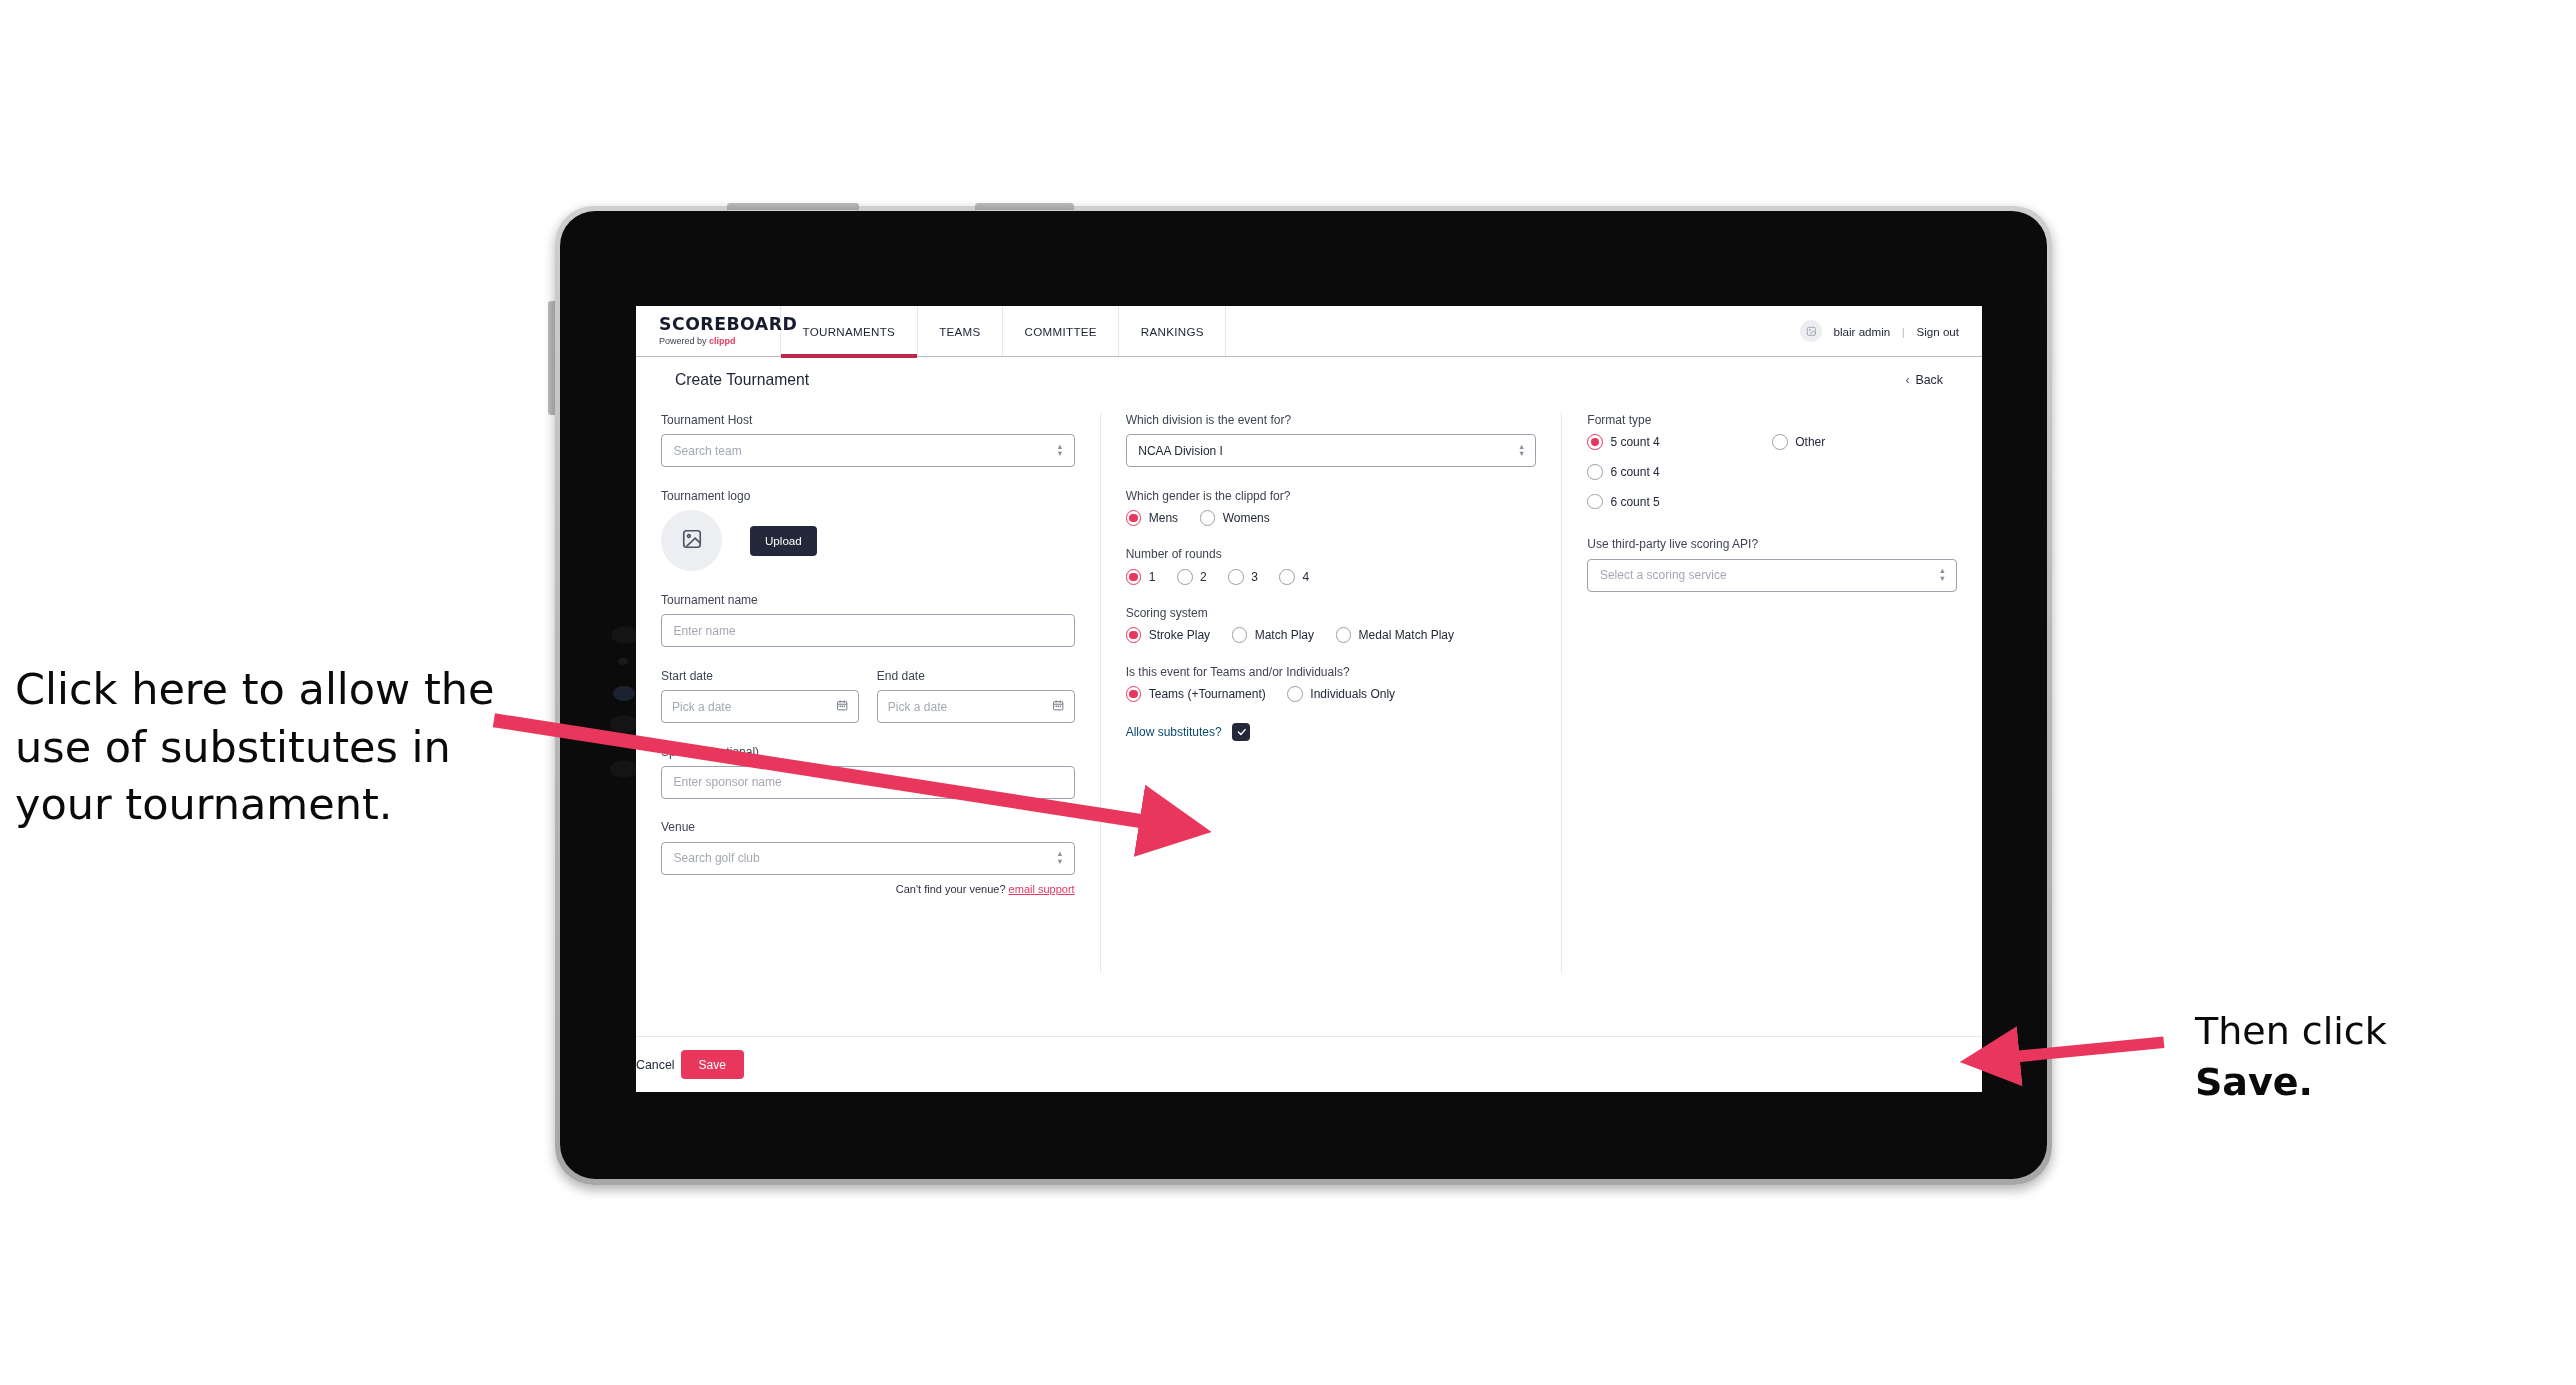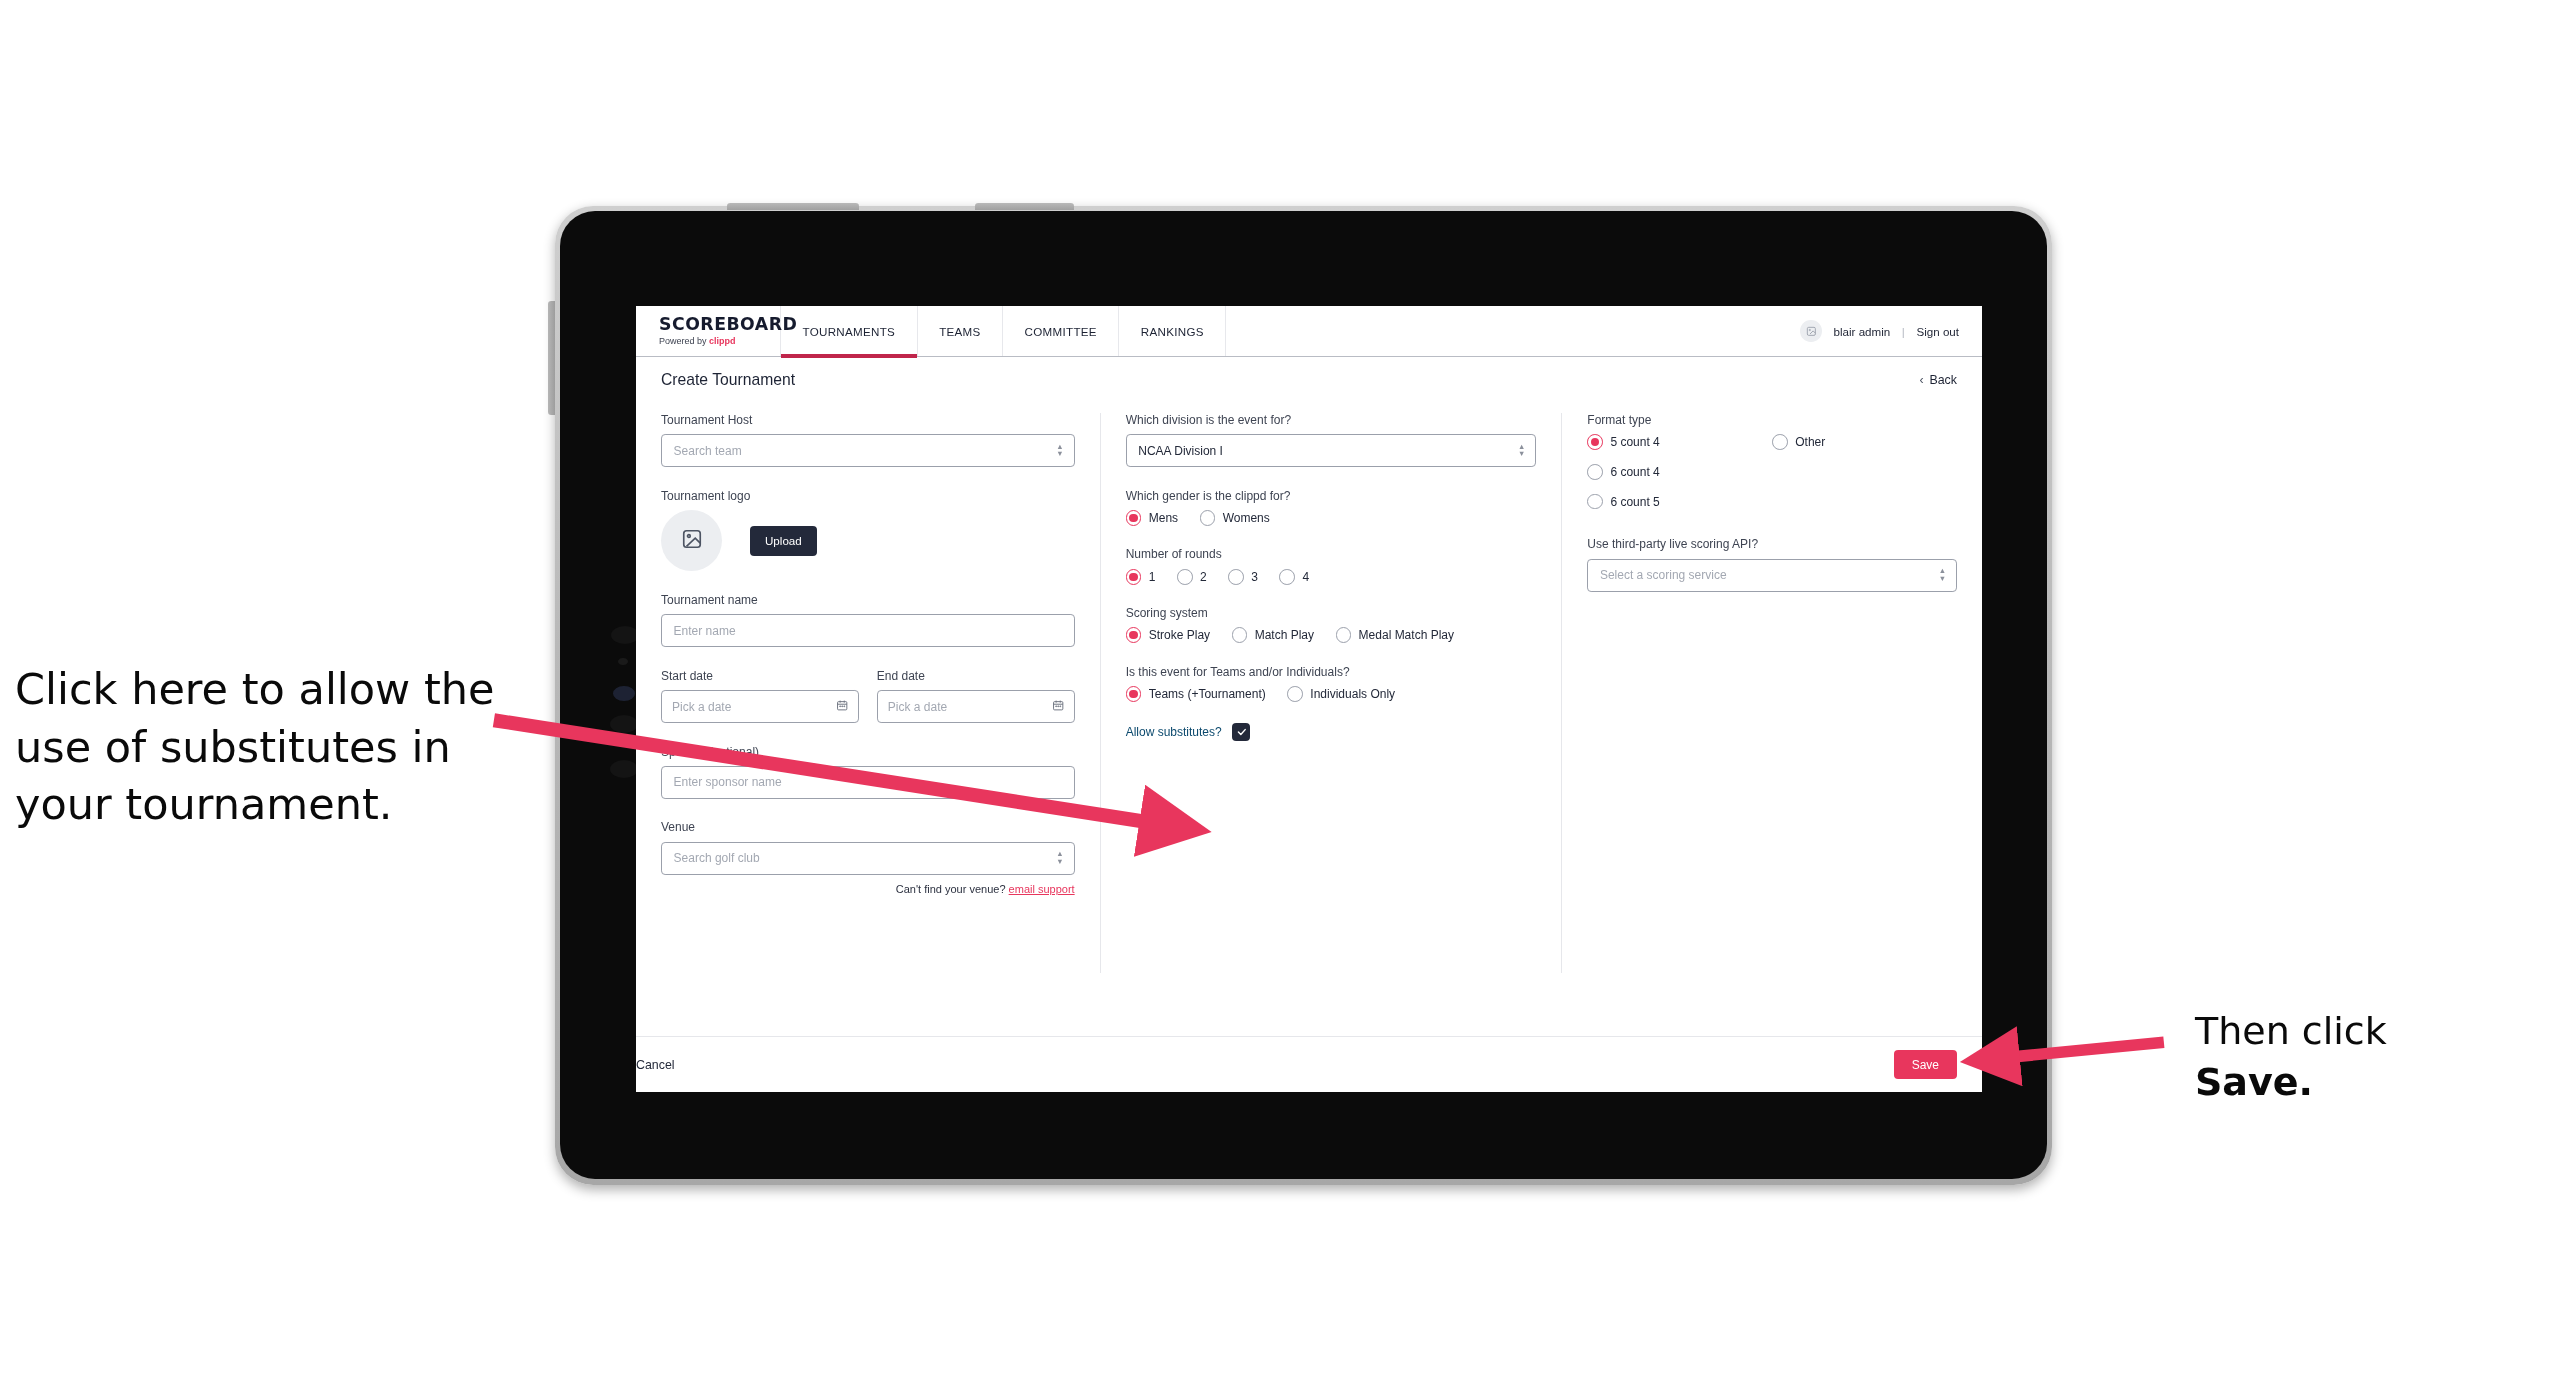--- a/index.html
+++ b/index.html
@@ -88,21 +88,21 @@
   }
   .avatar {
     width: 21.5px; height:21.5px; border-radius:50%; background:#eceef1;
     display:flex; align-items:center; justify-content:center; color:#9aa0ab;
   }
   .navright a { color:#252a3a; text-decoration:none; cursor:pointer; }
   .navsep { color:#b4b8c1; }
 
   
   .pagehead {
-    height: 46px; display:flex; align-items:center; padding: 0 25px;
+    height: 46px; display:flex; align-items:center; padding: 0 39px;
     justify-content: space-between;
   }
   .pagetitle { font-size: 15.7px; color:#1d2334; }
   .backlink { font-size: 12.4px; color:#1d2334; display:flex; align-items:center; gap:5.8px; cursor:pointer; }
   .backlink .chev { font-size: 12.4px; color:#4a5160; }
 
   
   .cols { display:flex; height: 570px; padding: 10px 0 0 0; }
   .col { padding: 0 25px; }
   .col1 { width: 464px; }
@@ -165,21 +165,21 @@
   .cb-label { font-size:12px; color:#0c4a6e; }
   .checkbox {
     width:18px; height:18px; border-radius:4.1px; background:#23293a;
     display:flex; align-items:center; justify-content:center; cursor:pointer;
   }
 
   
   .appfooter {
     position:absolute; left:0; right:0; bottom:0; height: 56px;
     border-top:0.8px solid #e6e7eb; background:#fff;
-    display:flex; align-items:center; justify-content:space-between; gap:6px; padding-right: 25px;
+    display:flex; align-items:center; justify-content:flex-start; gap:6px; padding-right: 25px;
   }
   .cancel-btn { font-size:12.4px; color:#232939; cursor:pointer; }
   .save-btn {
     background:#e8365d; color:#fff; font-size:12px; border-radius:4.1px;
     padding: 7.4px 18px; cursor:pointer; border:none;
   }
 
   
   .anno {
     position:absolute; color:#0a0a0a; font-family:"DejaVu Sans", sans-serif;

